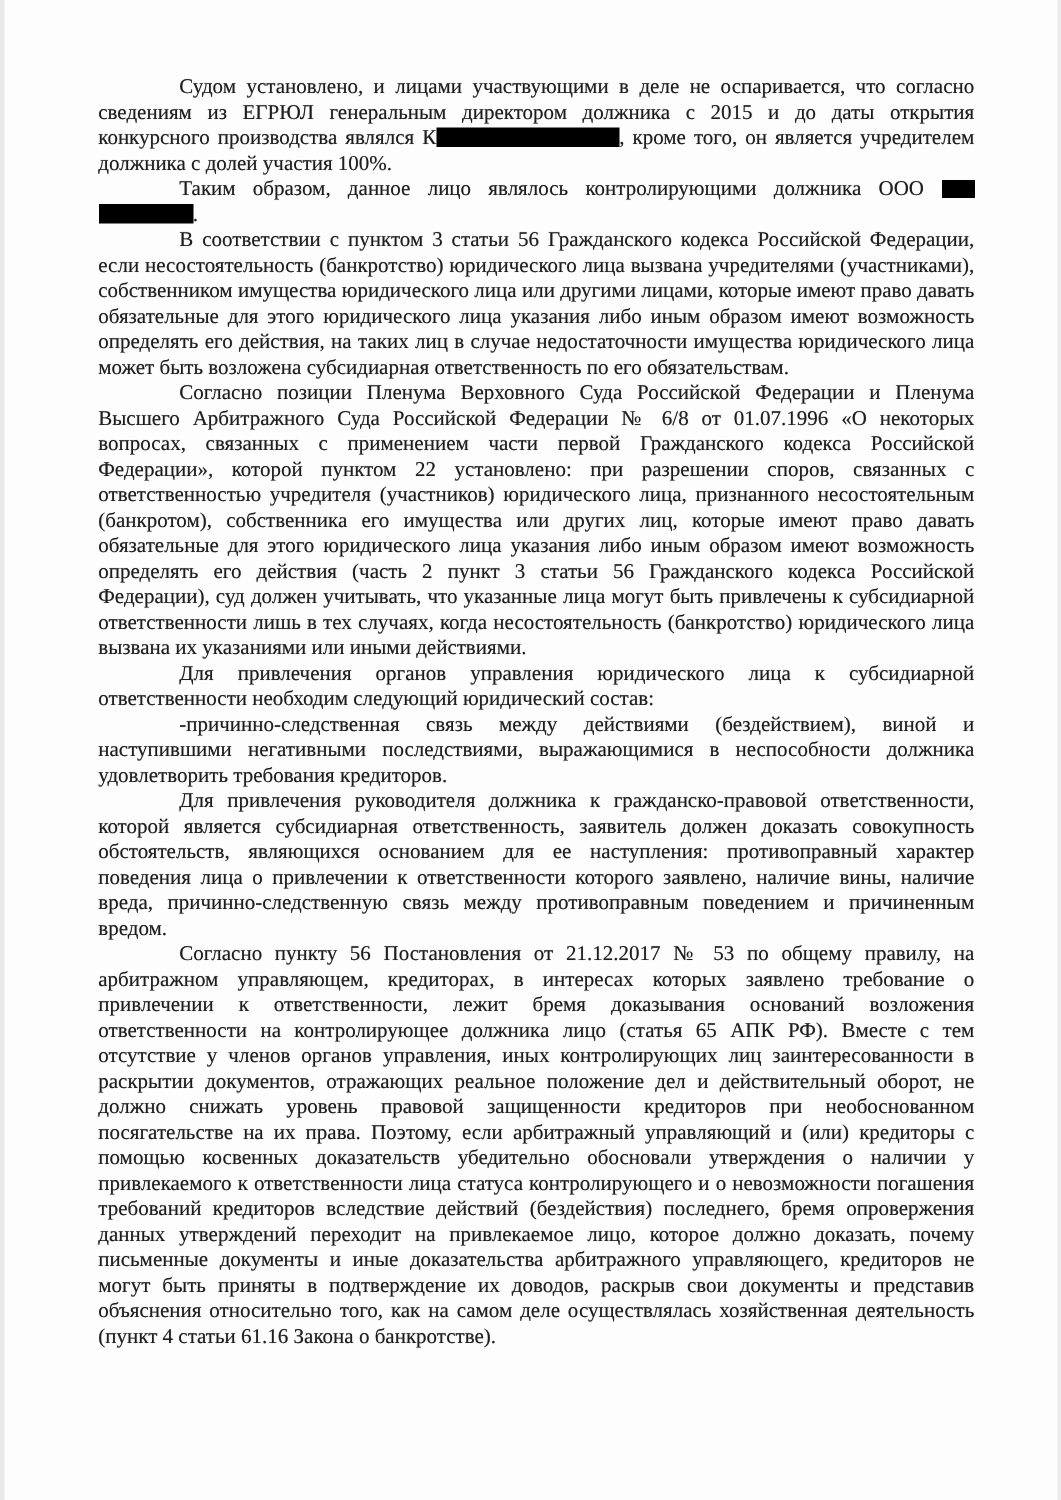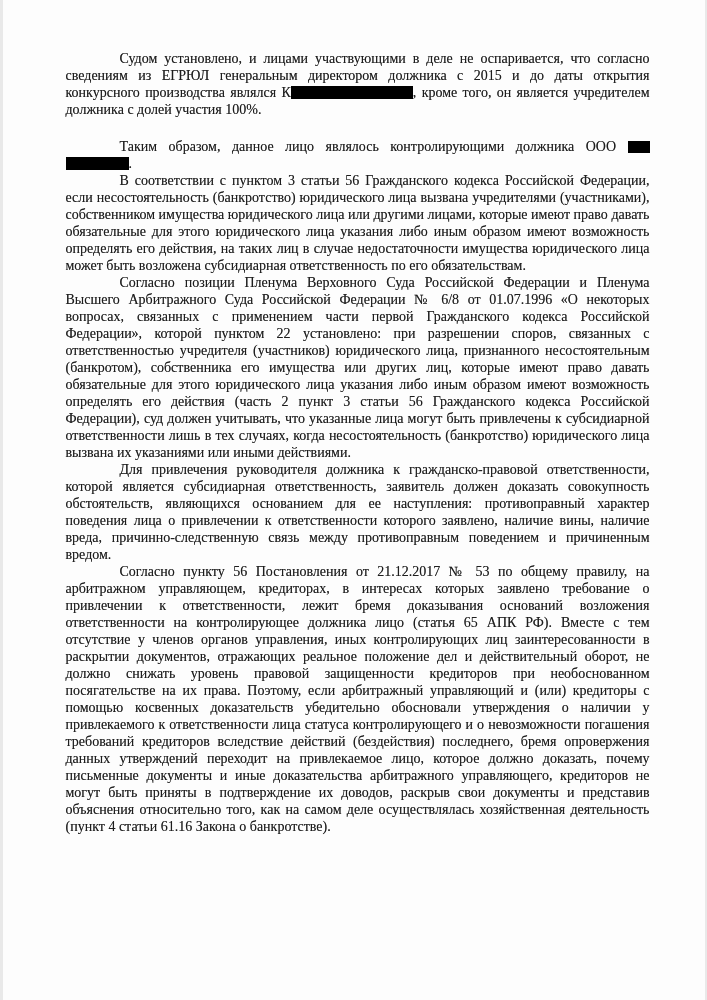--- a/index.html
+++ b/index.html
@@ -25,33 +25,34 @@
     color:var(--ink);
     text-align:justify;
     text-shadow:0 0 0.5px rgba(30,30,30,0.55);
   }
   .para{
     margin:0;
     text-indent:54px;
   }
   .para.justify-last{
     text-align-last:justify;
-    margin-top:20px;
   }
   .redaction{
     display:inline-block;
     background:var(--redact);
     vertical-align:-2px;
   }
 </style>
 </head>
 <body>
 
 <div class="page">
   <div class="doc-body" id="doc-body">
       <p class="para"><span>Судом установлено, и лицами участвующими в деле не оспаривается, что согласно сведениям из ЕГРЮЛ генеральным директором должника с 2015 и до даты открытия конкурсного производства являлся К</span><span class="redaction" style="width: 122px; height: 13px;"></span><span>, кроме того, он является учредителем должника с долей участия 100%.</span></p>
       <p class="para justify-last"><span>Таким образом, данное лицо являлось контролирующими должника ООО </span><span class="redaction" style="width: 22px; height: 12px;"></span><br><span class="redaction" style="width: 63px; height: 13px;"></span><span>.</span></p>
       <p class="para"><span>В соответствии с пунктом 3 статьи 56 Гражданского кодекса Российской Федерации, если несостоятельность (банкротство) юридического лица вызвана учредителями (участниками), собственником имущества юридического лица или другими лицами, которые имеют право давать обязательные для этого юридического лица указания либо иным образом имеют возможность определять его действия, на таких лиц в случае недостаточности имущества юридического лица может быть возложена субсидиарная ответственность по его обязательствам.</span></p>
       <p class="para"><span>Согласно позиции Пленума Верховного Суда Российской Федерации и Пленума Высшего Арбитражного Суда Российской Федерации № 6/8 от 01.07.1996 «О некоторых вопросах, связанных с применением части первой Гражданского кодекса Российской Федерации», которой пунктом 22 установлено: при разрешении споров, связанных с ответственностью учредителя (участников) юридического лица, признанного несостоятельным (банкротом), собственника его имущества или других лиц, которые имеют право давать обязательные для этого юридического лица указания либо иным образом имеют возможность определять его действия (часть 2 пункт 3 статьи 56 Гражданского кодекса Российской Федерации), суд должен учитывать, что указанные лица могут быть привлечены к субсидиарной ответственности лишь в тех случаях, когда несостоятельность (банкротство) юридического лица вызвана их указаниями или иными действиями.</span></p>
+      <p class="para"><span>Для привлечения органов управления юридического лица к субсидиарной ответственности необходим следующий юридический состав:</span></p>
+      <p class="para"><span>-причинно-следственная связь между действиями (бездействием), виной и наступившими негативными последствиями, выражающимися в неспособности должника удовлетворить требования кредиторов.</span></p>
       <p class="para"><span>Для привлечения руководителя должника к гражданско-правовой ответственности, которой является субсидиарная ответственность, заявитель должен доказать совокупность обстоятельств, являющихся основанием для ее наступления: противоправный характер поведения лица о привлечении к ответственности которого заявлено, наличие вины, наличие вреда, причинно-следственную связь между противоправным поведением и причиненным вредом.</span></p>
       <p class="para"><span>Согласно пункту 56 Постановления от 21.12.2017 № 53 по общему правилу, на арбитражном управляющем, кредиторах, в интересах которых заявлено требование о привлечении к ответственности, лежит бремя доказывания оснований возложения ответственности на контролирующее должника лицо (статья 65 АПК РФ). Вместе с тем отсутствие у членов органов управления, иных контролирующих лиц заинтересованности в раскрытии документов, отражающих реальное положение дел и действительный оборот, не должно снижать уровень правовой защищенности кредиторов при необоснованном посягательстве на их права. Поэтому, если арбитражный управляющий и (или) кредиторы с помощью косвенных доказательств убедительно обосновали утверждения о наличии у привлекаемого к ответственности лица статуса контролирующего и о невозможности погашения требований кредиторов вследствие действий (бездействия) последнего, бремя опровержения данных утверждений переходит на привлекаемое лицо, которое должно доказать, почему письменные документы и иные доказательства арбитражного управляющего, кредиторов не могут быть приняты в подтверждение их доводов, раскрыв свои документы и представив объяснения относительно того, как на самом деле осуществлялась хозяйственная деятельность (пункт 4 статьи 61.16 Закона о банкротстве).</span></p>
     </div>
 </div>
 
 </body></html>

